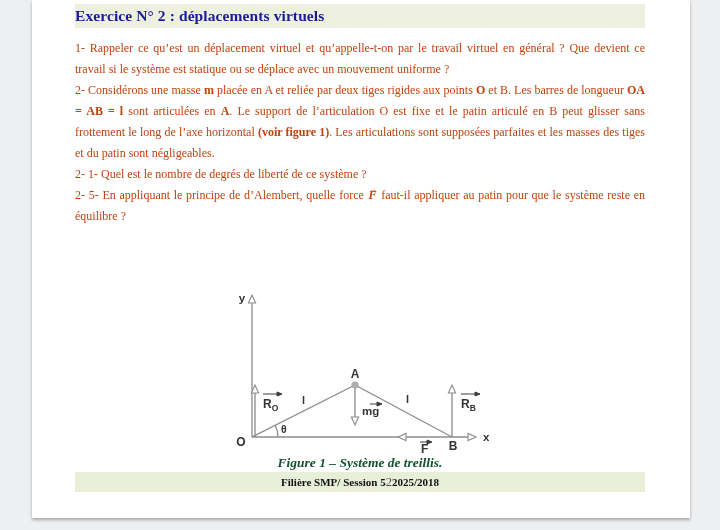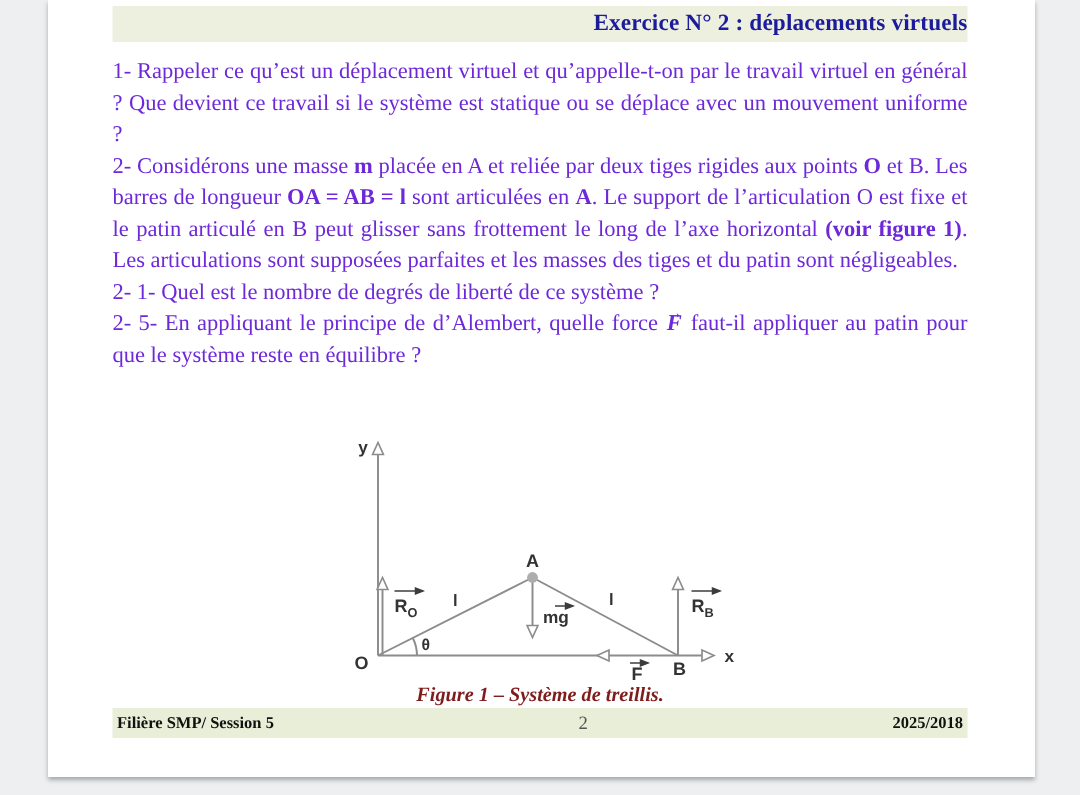--- a/index.html
+++ b/index.html
@@ -22,36 +22,36 @@
   }
   .banner {
     position: absolute;
     left: 43px;
     top: 4px;
     width: 570px;
     height: 24px;
     background: #edf0de;
     display: flex;
     align-items: center;
-    justify-content: flex-end;
+    justify-content: flex-start;
   }
   .banner .title {
     font-size: 15.5px;
     font-weight: bold;
     color: #1b1b9b;
     letter-spacing: 0.1px;
   }
   .body-text {
     position: absolute;
     left: 43px;
     top: 38px;
     width: 570px;
-    font-size: 15px;
+    font-size: 12px;
     line-height: 21px;
-    color: #6d28d9;
+    color: #c2410c;
     text-align: justify;
   }
   .body-text p { margin: 0; }
   .b { font-weight: bold; }
   .i { font-style: italic; }
   .vec {
     position: relative;
     display: inline-block;
     font-weight: bold;
     font-style: italic;
@@ -74,32 +74,32 @@
   }
   .figure-caption {
     position: absolute;
     left: 43px;
     top: 455px;
     width: 570px;
     text-align: center;
     font-size: 13.5px;
     font-weight: bold;
     font-style: italic;
-    color: #7f1d1d;
+    color: #14532d;
   }
   .footer-bar {
     position: absolute;
     left: 43px;
     top: 472px;
     width: 570px;
     height: 20px;
     background: #e8eed8;
     display: flex;
     align-items: center;
-    justify-content: space-between;
+    justify-content: center;
     padding: 0 3px;
     box-sizing: border-box;
     font-size: 11px;
     font-weight: bold;
     color: #111;
   }
   .footer-bar .pgnum {
     font-weight: normal;
     font-size: 12.5px;
     color: #555;

